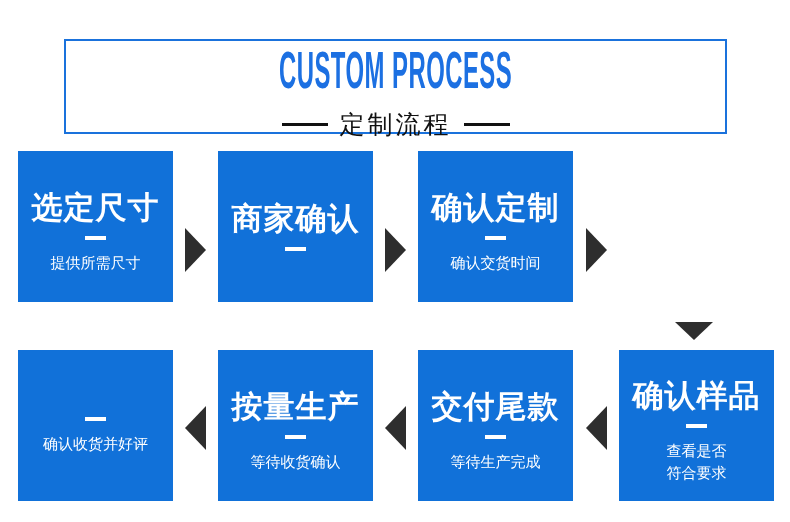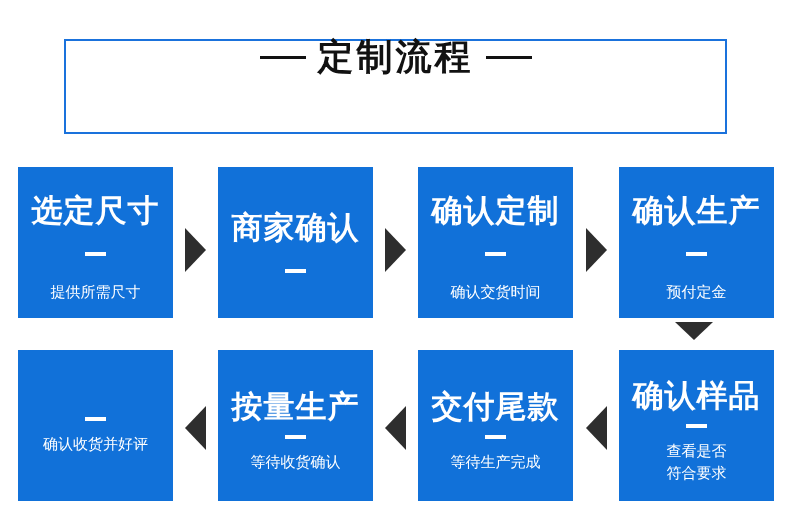--- a/index.html
+++ b/index.html
@@ -24,51 +24,54 @@
   .title-en span{
     display:inline-block;font-size:52px;font-weight:bold;
     color:var(--accent-blue);transform:scaleX(0.46);transform-origin:center;
     letter-spacing:1px;
   }
   .title-zh-row{
     display:flex;align-items:center;justify-content:center;gap:12px;margin-top:1px;
   }
   .dashline{width:46px;height:3px;background:var(--text-dark);}
   .title-zh{
-    font-size:36px;font-weight:bold;color:var(--text-dark);letter-spacing:3px;
+    font-size:25px;font-weight:normal;color:var(--text-dark);letter-spacing:3px;
     line-height:30px;
   }
   
   .pbox{
     position:absolute;width:155px;height:151px;background:var(--box-blue);
     color:#ffffff;display:flex;flex-direction:column;align-items:center;
     justify-content:center;text-align:center;padding-top:10px;box-sizing:border-box;
   }
   .box-title{font-size:31px;font-weight:bold;line-height:36px;letter-spacing:1px;white-space:nowrap;}
   .box-dash{width:21px;height:4px;background:#ffffff;margin:10px auto 12px;}
   .box-sub{font-size:15px;line-height:22px;white-space:pre-line;}
-  .r1{top:167px;gap:13px;} .r2{top:350px;}
+  .r1{top:151px;} .r2{top:350px;}
   .c1{left:18px;} .c2{left:218px;} .c3{left:418px;} .c4{left:619px;}
   
   .arr{position:absolute;width:0;height:0;}
   .arr-right{border-left:21px solid var(--arrow-dark);border-top:22px solid transparent;border-bottom:22px solid transparent;top:228px;}
   .arr-left{border-right:21px solid var(--arrow-dark);border-top:22px solid transparent;border-bottom:22px solid transparent;top:406px;}
   .g1{left:185px;} .g2{left:385px;} .g3{left:586px;}
   .arr-down{
     border-top:18px solid var(--arrow-dark);
     border-left:19px solid transparent;border-right:19px solid transparent;
     left:675px;top:322px;
   }
 </style>
 </head>
 <body>
 
 <div class="stage">
 
   <div class="header">
+    <div class="title-en">
+      <span>CUSTOM PROCESS</span>
+    </div>
     <div class="title-zh-row">
       <span class="dashline"></span>
       <span class="title-zh">定制流程</span>
       <span class="dashline"></span>
     </div>
   </div>
 
   <div class="pbox r1 c1">
     <div class="box-title">选定尺寸</div>
     <div class="box-dash"></div>
@@ -82,25 +85,20 @@
   </div>
   <div class="arr arr-right g2"></div>
 
   <div class="pbox r1 c3">
     <div class="box-title">确认定制</div>
     <div class="box-dash"></div>
     <div class="box-sub">确认交货时间</div>
   </div>
   <div class="arr arr-right g3"></div>
 
-  <div class="pbox r1 c4">
-    <div class="box-title">确认生产</div>
-    <div class="box-dash"></div>
-    <div class="box-sub">预付定金</div>
-  </div>
 
   <div class="arr arr-down"></div>
 
   <div class="pbox r2 c1">
     <div class="box-dash"></div>
     <div class="box-sub">确认收货并好评</div>
   </div>
   <div class="arr arr-left g1"></div>
 
   <div class="pbox r2 c2">

